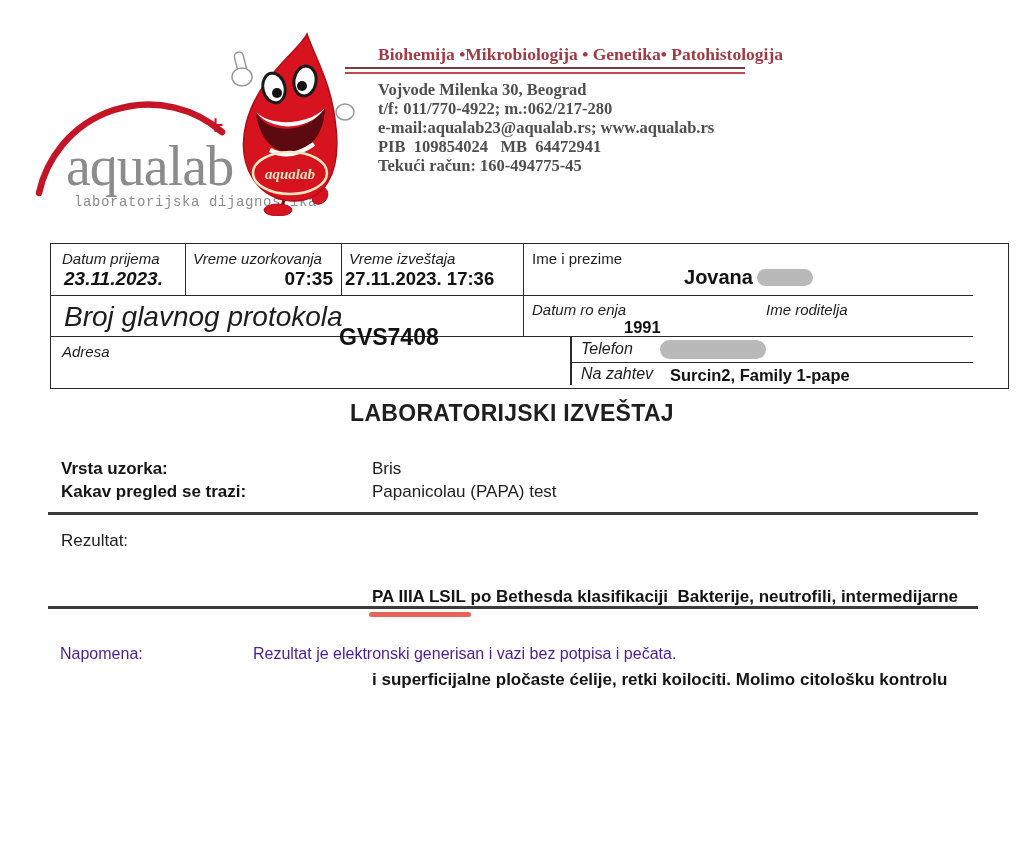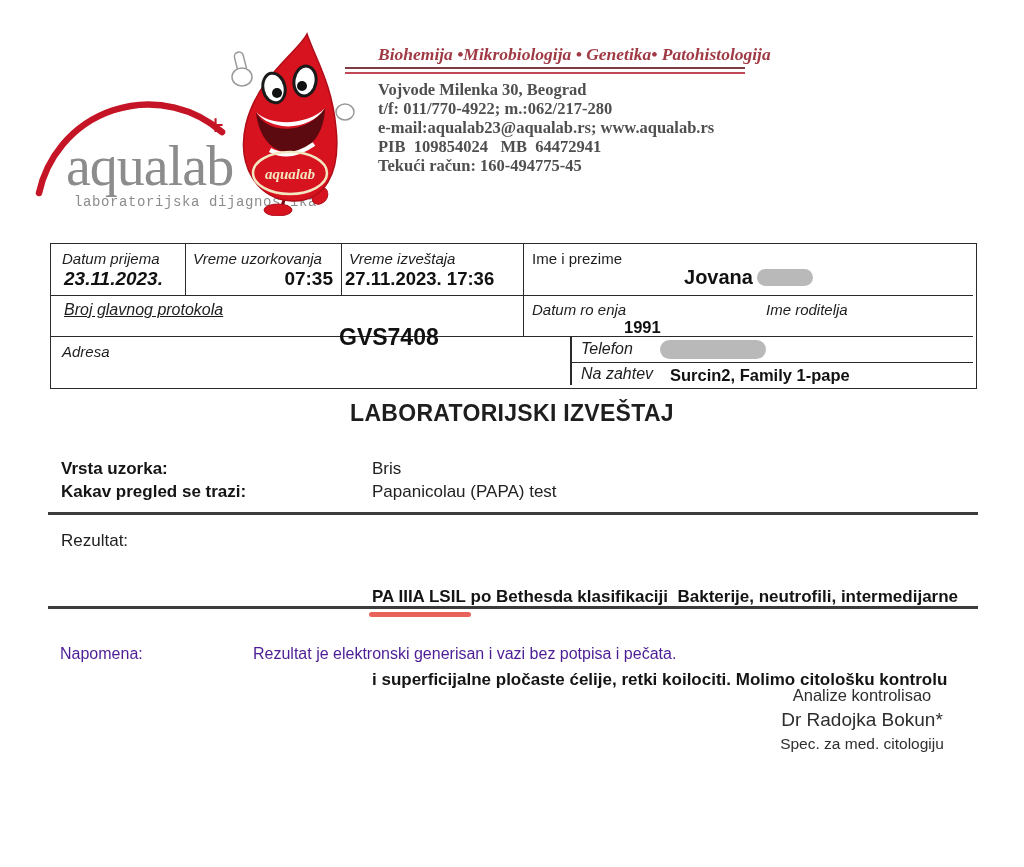--- a/index.html
+++ b/index.html
@@ -36,21 +36,21 @@
 
   
   .ptable{border:1.6px solid #2a2a2a;}
   .cell{position:absolute;box-sizing:border-box;}
   .b-r{border-right:1.5px solid #2a2a2a;}
   .b-b{border-bottom:1.5px solid #2a2a2a;}
   .lab{font-style:italic;font-size:15px;color:#1d1d1d;white-space:pre;}
   .lab-up{font-style:normal;font-size:15px;color:#1d1d1d;}
   .val{font-weight:bold;font-size:19px;color:#111;white-space:pre;}
   .val-sm{font-weight:bold;font-size:16.5px;color:#111;white-space:pre;}
-  .big-lab{font-style:italic;font-size:16px;color:#1d1d1d;text-decoration:underline;}
+  .big-lab{font-style:italic;font-size:28px;color:#1d1d1d;}
   .big-val{font-weight:bold;font-size:23px;color:#111;}
   .pill{background:#b9b9b9;border-radius:10px;}
 
   
   .title{
     width:100%;text-align:center;font-size:23px;font-weight:600;
     letter-spacing:.3px;color:#1e1e1e;
   }
   .fld-label{font-weight:bold;font-size:17px;color:#151515;}
   .fld-label-reg{font-weight:normal;font-size:17px;color:#222;}
@@ -99,29 +99,29 @@
     <circle cx="74" cy="62" r="5" fill="#111111"></circle>
 
     <path d="M28,88 C40,112 80,110 97,84 C96,116 76,130 58,128 C40,126 30,108 28,88 Z" fill="#5c0a10"></path>
     <path d="M28,88 C44,104 82,100 97,84 C88,98 70,104 54,102 C42,100 33,95 28,88 Z" fill="#ffffff"></path>
     <path d="M42,126 Q62,137 86,120" stroke="#ffffff" stroke-width="4.5" fill="none"></path>
 
     <ellipse cx="62" cy="149" rx="37" ry="21" fill="none" stroke="#f3e7c2" stroke-width="2.5"></ellipse>
     <text x="62" y="155" text-anchor="middle" font-family="Liberation Serif, serif" font-style="italic" font-weight="bold" font-size="15" fill="#f3e7c2">aqualab</text>
   </svg>
 
-  <div class="abs specialties" style="left:378px;top:44px;font-style:italic;">Biohemija •Mikrobiologija • Genetika• Patohistologija</div>
+  <div class="abs specialties" style="left:378px;top:44px;">Biohemija •Mikrobiologija • Genetika• Patohistologija</div>
   <div class="abs red-double-rule" style="left:345px;top:67px;width:400px;"></div>
   <div class="abs contact" style="left:378px;top:80px;">Vojvode Milenka 30, Beograd</div>
   <div class="abs contact" style="left:378px;top:99px;">t/f: 011/770-4922; m.:062/217-280</div>
   <div class="abs contact" style="left:378px;top:118px;">e-mail:aqualab23@aqualab.rs; www.aqualab.rs</div>
   <div class="abs contact" style="left:378px;top:137px;">PIB  109854024   MB  64472941</div>
   <div class="abs contact" style="left:378px;top:156px;">Tekući račun: 160-494775-45</div>
 
-  <div class="abs ptable" style="left:50px;top:243px;width:925px;height:144px;">
+  <div class="abs ptable" style="left:50px;top:243px;width:925px;height:144px;padding-left:32px;">
 
     <div class="cell b-r b-b" style="left:0;top:0;width:135px;height:52px;">
       <div class="abs lab" style="left:11px;top:6px;">Datum prijema</div>
       <div class="abs val" style="left:13px;top:24px;font-style:italic;">23.11.2023.</div>
     </div>
 
     <div class="cell b-r b-b" style="left:135px;top:0;width:156px;height:52px;">
       <div class="abs lab" style="left:7px;top:6px;">Vreme uzorkovanja</div>
       <div class="abs val" style="right:8px;top:24px;">07:35</div>
     </div>
@@ -179,19 +179,14 @@
   <div class="abs result" style="left:372px;top:528px;">
     <div><span class="hl">PA IIIA LSIL</span><span> po Bethesda klasifikaciji  Bakterije, neutrofili, intermedijarne</span></div>
     <div>i superficijalne pločaste ćelije, retki koilociti. Molimo citološku kontrolu</div>
   </div>
 
   <div class="abs sep" style="left:48px;top:606px;width:930px;"></div>
 
   <div class="abs note" style="left:60px;top:645px;">Napomena:</div>
   <div class="abs note" style="left:215px;top:645px;margin-left:38px;">Rezultat je elektronski generisan i vazi bez potpisa i pečata.</div>
 
-  <div class="abs sig" style="left:757px;top:686px;">
-    <div class="sig-1">Analize kontrolisao</div>
-    <div class="sig-2">Dr Radojka Bokun*</div>
-    <div class="sig-3">Spec. za med. citologiju</div>
-  </div>
 
 </div>
 
 </body></html>

